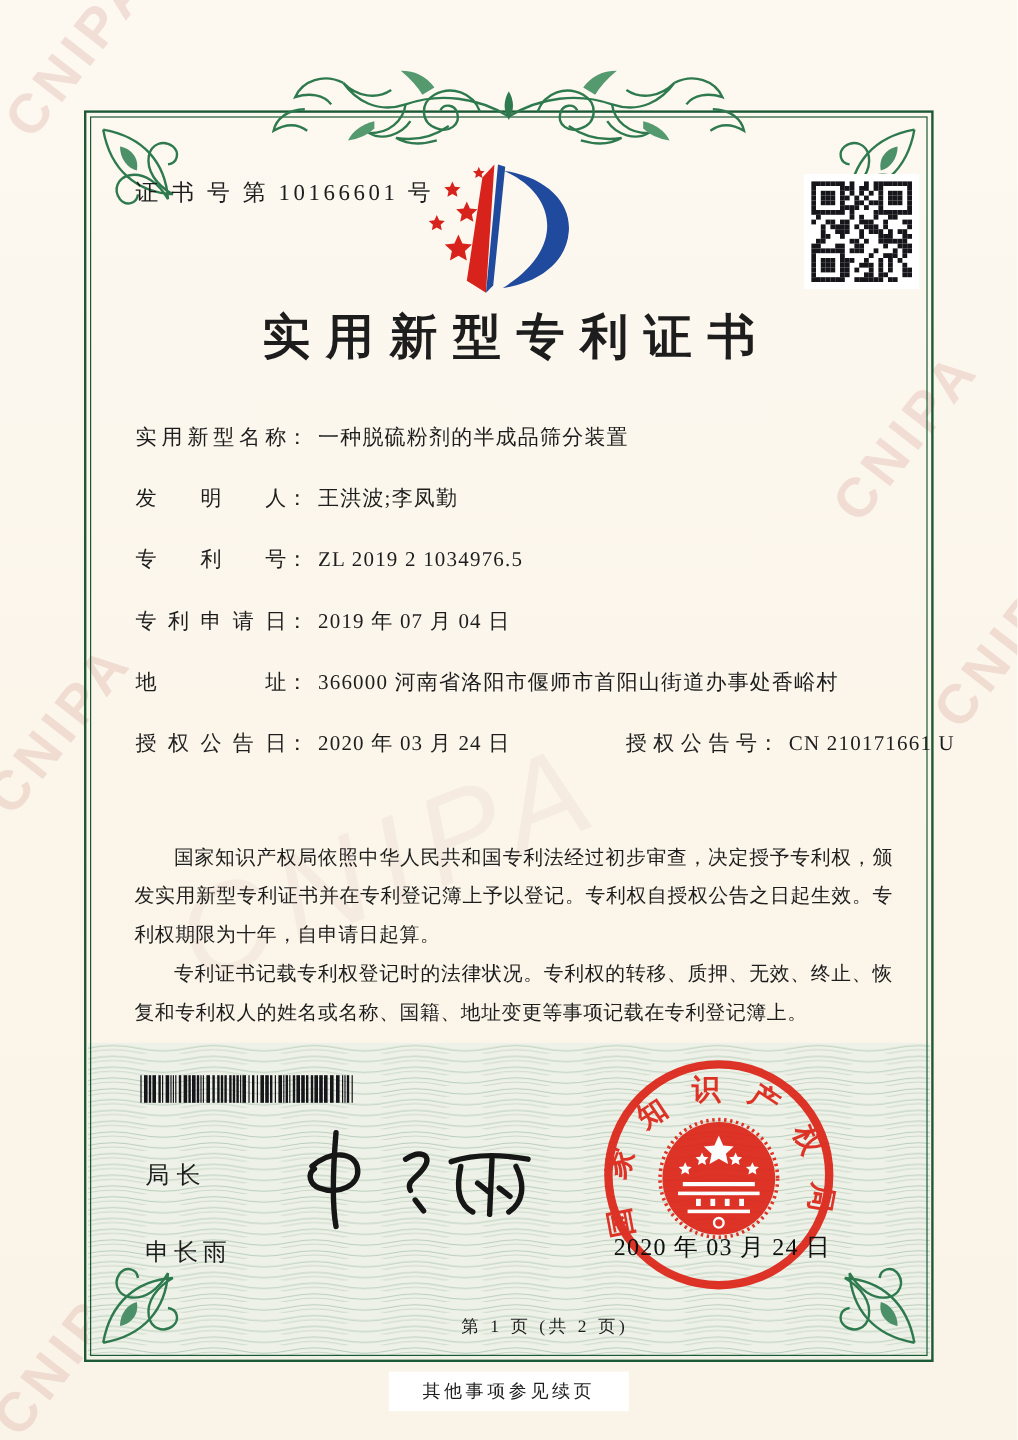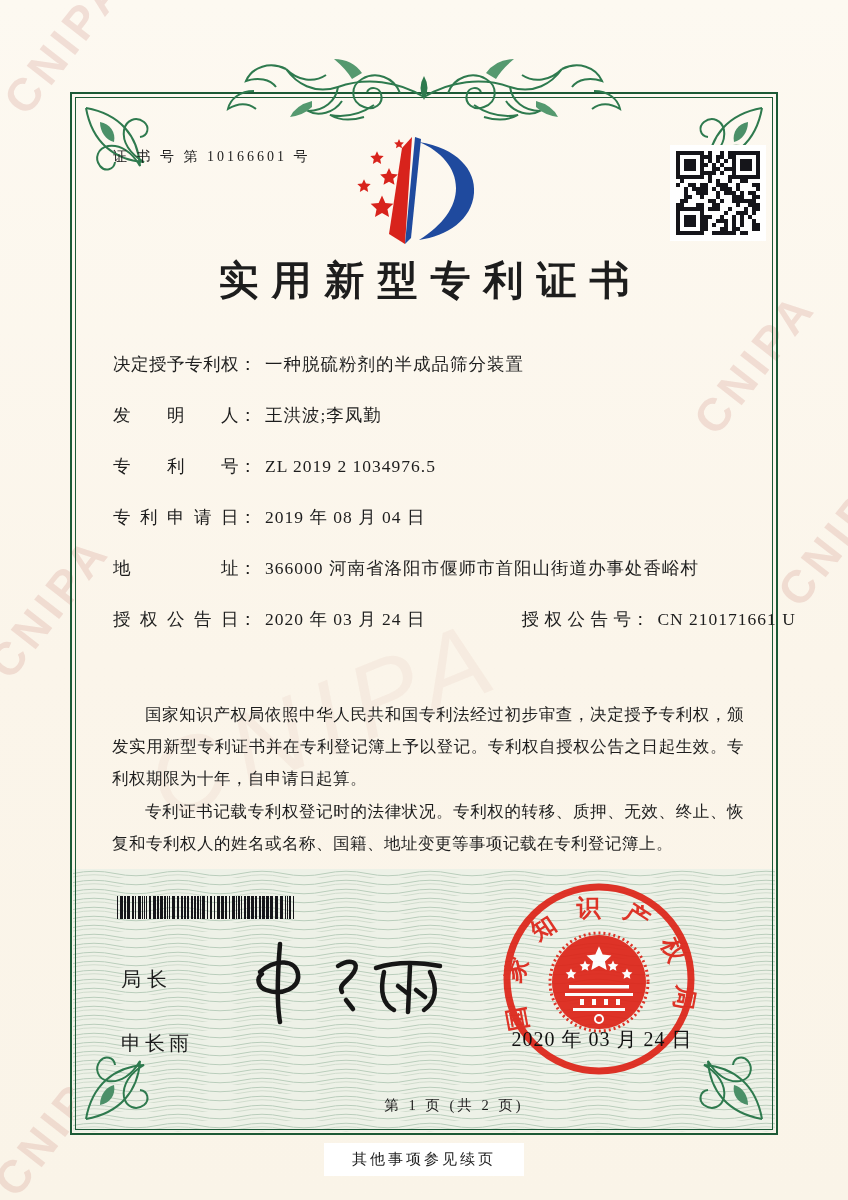--- a/index.html
+++ b/index.html
@@ -22,21 +22,21 @@
   .guilloche{position:absolute; left:73px; top:869px; z-index:1;}
   
   .frame{
     position:absolute; left:70px; top:92px; width:704px; height:1039px;
     border:2px solid #1c5a36; z-index:2; pointer-events:none;
   }
   .frame-inner{position:absolute; inset:3px; border:1px solid #1c5a36;}
   .ornaments{position:absolute; left:0; top:0; z-index:3; pointer-events:none;}
   
   .cert-number{
-    position:absolute; left:113px; top:148px; font-size:14px; letter-spacing:3px; z-index:4;
+    position:absolute; left:113px; top:148px; font-size:19px; letter-spacing:3px; z-index:4;
   }
   .logo{position:absolute; left:347px; top:130px; z-index:4;}
   .qr{
     position:absolute; left:670px; top:145px; width:96px; height:96px;
     background:#fff; padding:0; z-index:4;
   }
   .qr svg{display:block; margin:6px;}
   .cert-title{
     position:absolute; left:0; top:253px; width:848px; text-align:center;
     font-size:40px; font-weight:700; letter-spacing:13px; text-indent:13px; z-index:4;
@@ -396,30 +396,30 @@
           <rect x="64" y="80" width="4" height="4" fill="#15151a"></rect>
           <rect x="68" y="80" width="4" height="4" fill="#15151a"></rect>
         </g>
       </svg>
   </div>
 
   <div class="cert-title">实用新型专利证书</div>
 
   <div class="fields">
     <div class="frow">
-      <span class="flabel">决定授予专利权</span><span class="colon">：</span><span class="fvalue">一种脱硫粉剂的半成品筛分装置</span>
+      <span class="flabel">实用新型名称</span><span class="colon">：</span><span class="fvalue">一种脱硫粉剂的半成品筛分装置</span>
     </div>
     <div class="frow">
       <span class="flabel">发明人</span><span class="colon">：</span><span class="fvalue">王洪波;李凤勤</span>
     </div>
     <div class="frow">
       <span class="flabel">专利号</span><span class="colon">：</span><span class="fvalue">ZL 2019 2 1034976.5</span>
     </div>
     <div class="frow">
-      <span class="flabel">专利申请日</span><span class="colon">：</span><span class="fvalue">2019 年 08 月 04 日</span>
+      <span class="flabel">专利申请日</span><span class="colon">：</span><span class="fvalue">2019 年 07 月 04 日</span>
     </div>
     <div class="frow">
       <span class="flabel">地址</span><span class="colon">：</span><span class="fvalue">366000 河南省洛阳市偃师市首阳山街道办事处香峪村</span>
     </div>
     <div class="frow">
       <span class="flabel">授权公告日</span><span class="colon">：</span><span class="fvalue">2020 年 03 月 24 日</span><span class="flabel2">授权公告号</span><span class="colon">：</span><span class="fvalue">CN 210171661 U</span>
     </div>
   </div>
 
   <div class="body-text">

